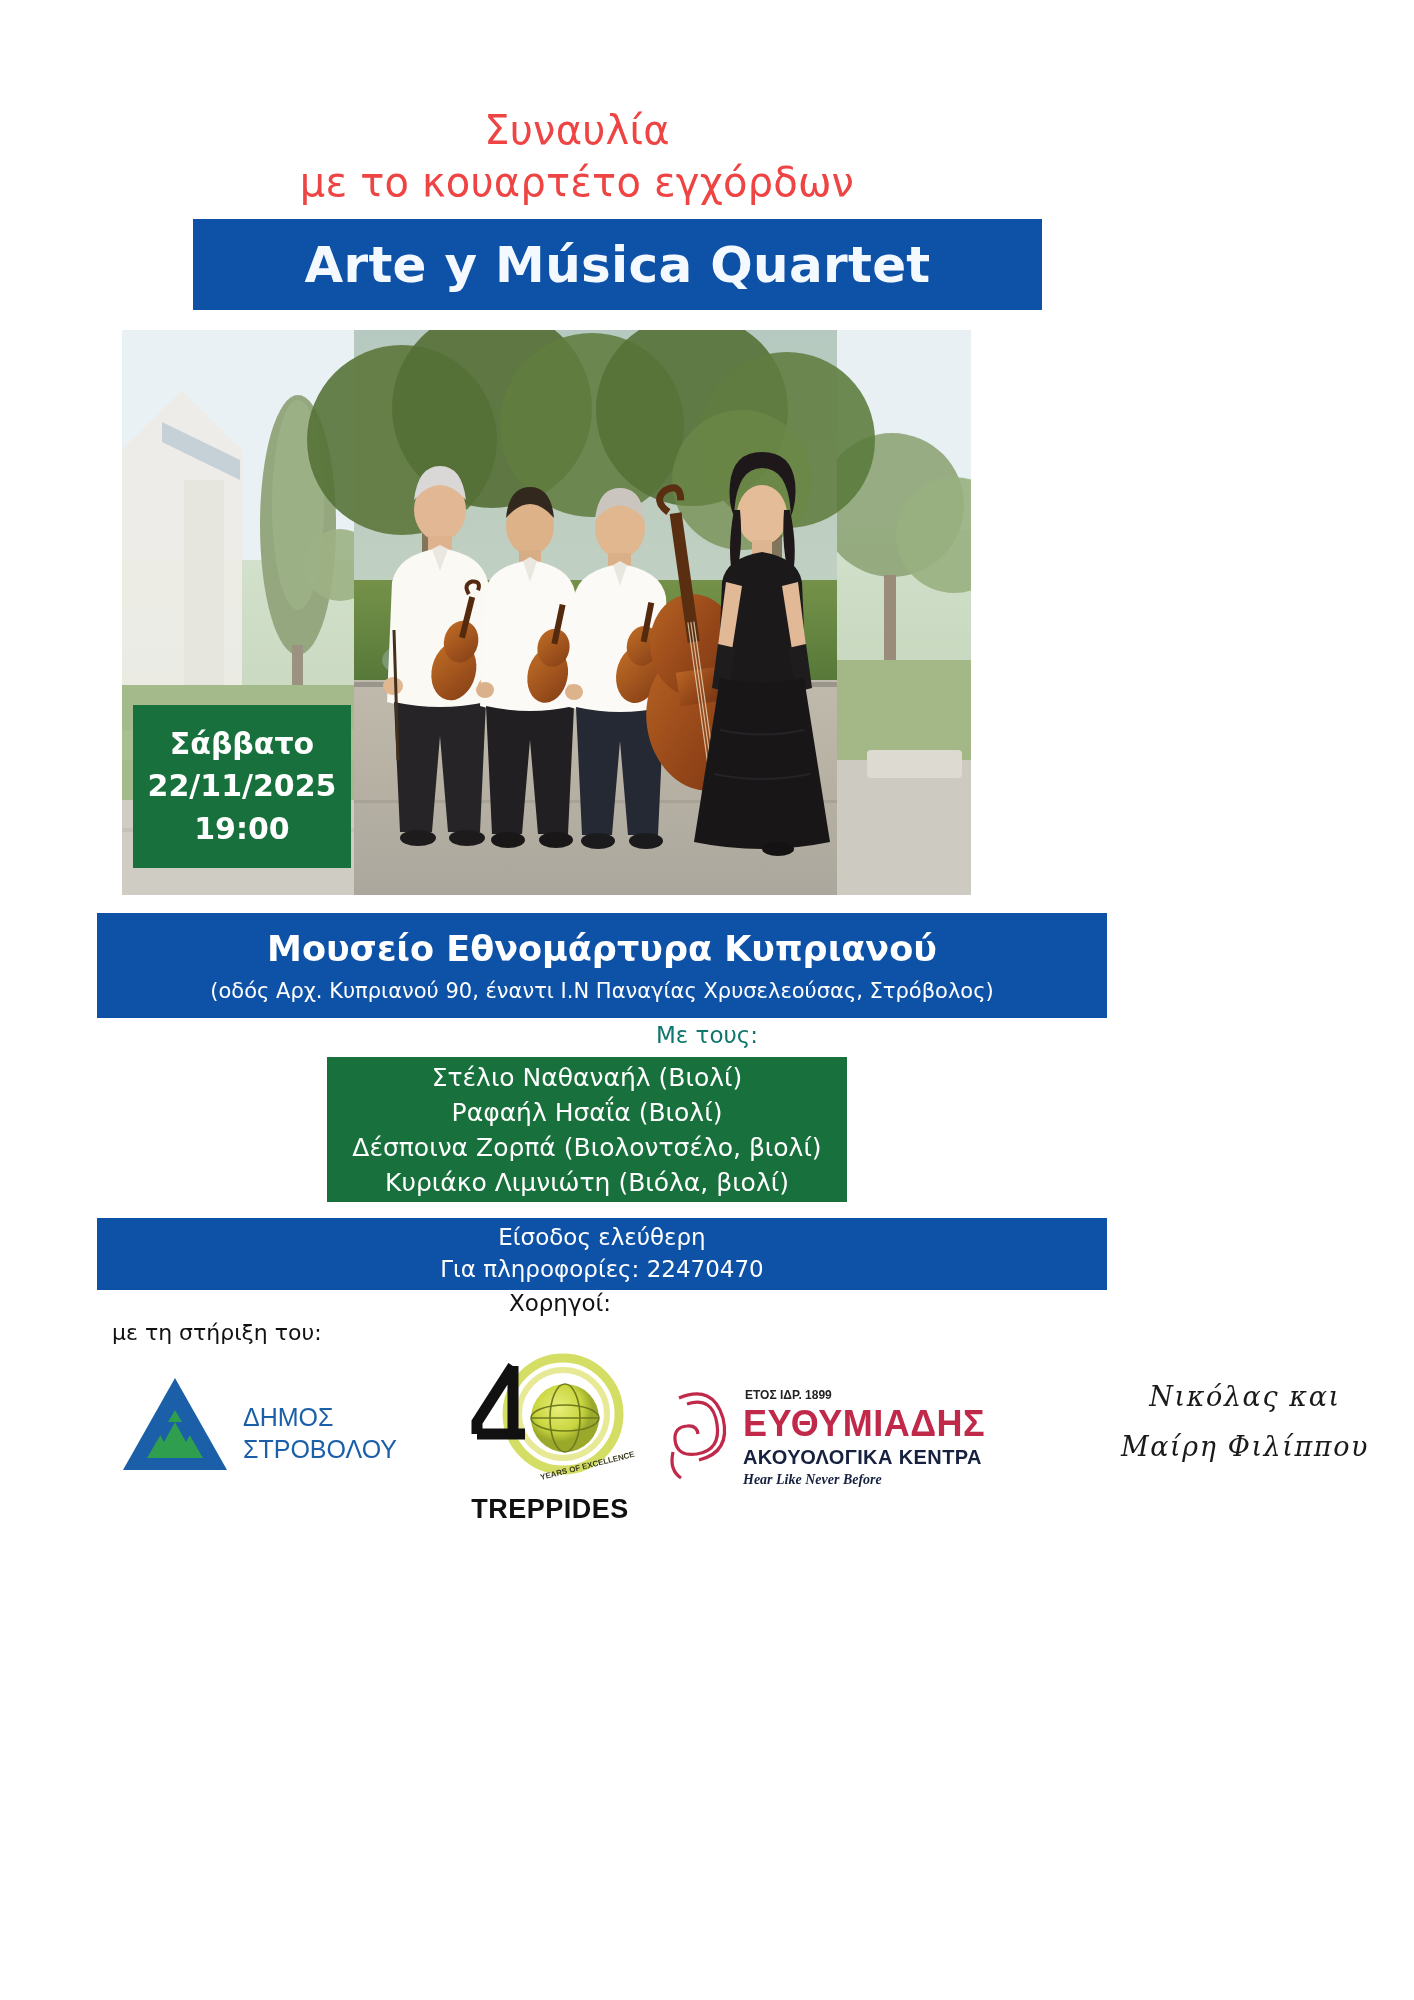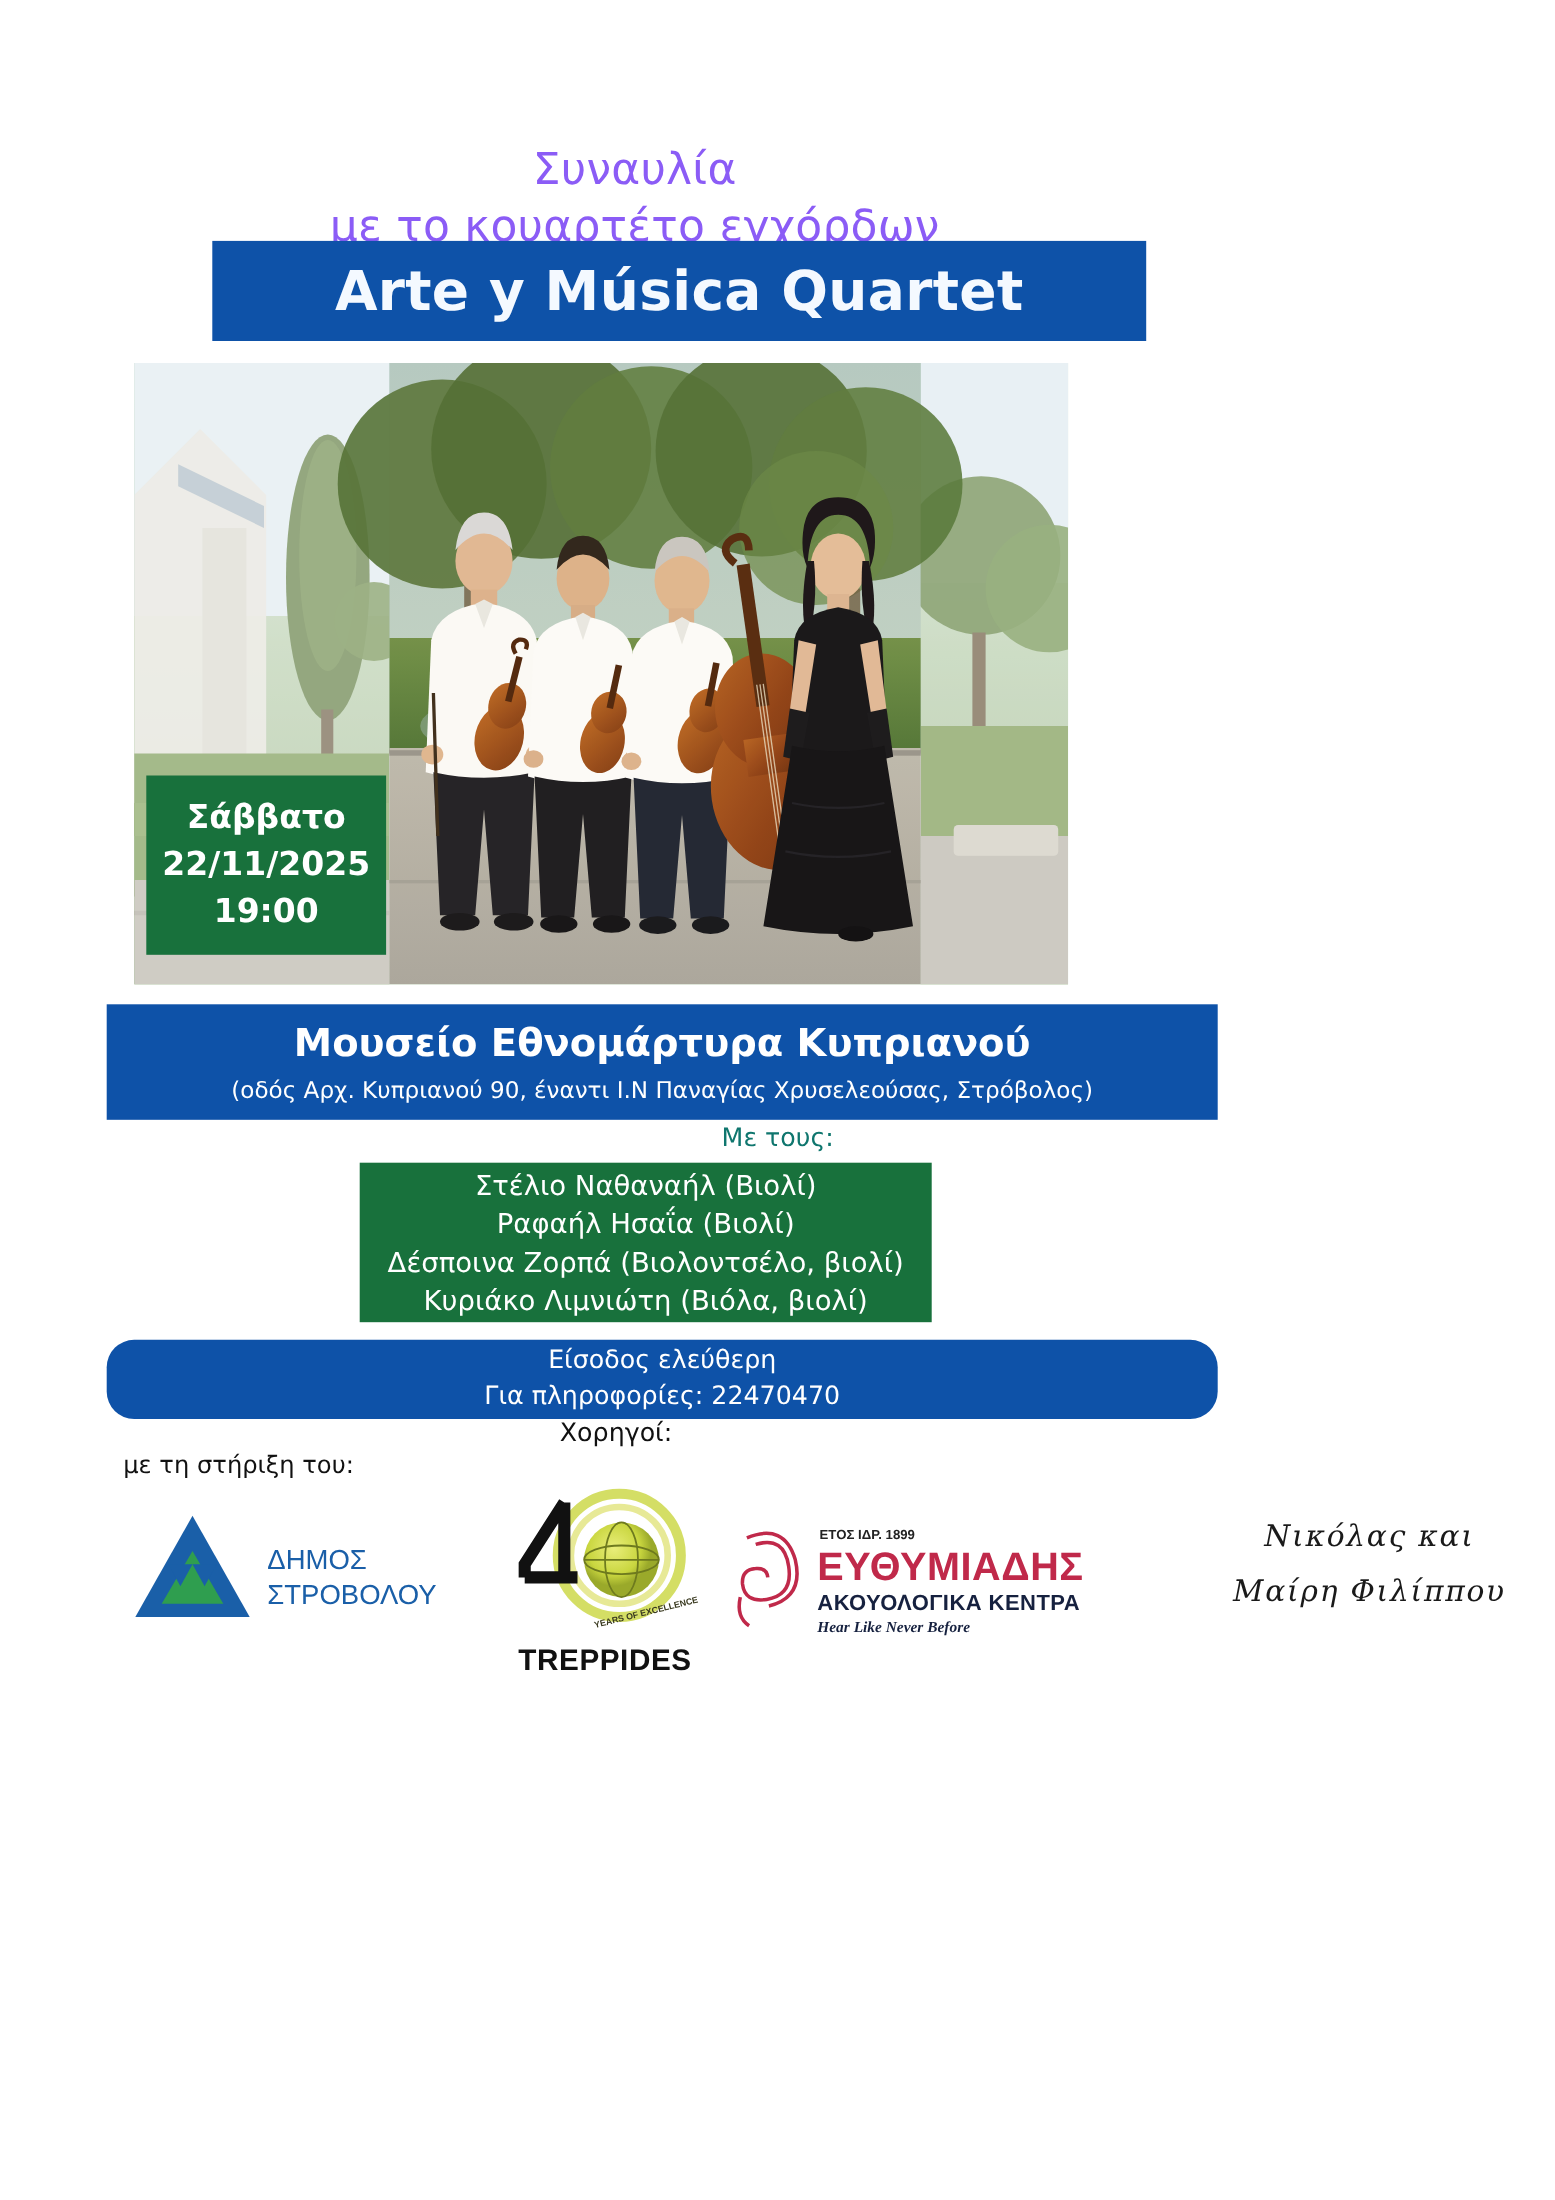--- a/index.html
+++ b/index.html
@@ -9,23 +9,22 @@
     width:1414px; height:2000px;
     font-family:"DejaVu Sans","Liberation Sans",sans-serif;
     color:#111; position:relative; overflow:hidden;
   }
   .poster { position:relative; width:1414px; height:2000px; background:#fff; }
 
   
   .heading {
     position:absolute; left:0; top:104px; width:1154px;
     text-align:center; line-height:1.30;
-    font-size:40px; font-weight:400; color:#8b5cf6;
+    font-size:40px; font-weight:400; color:#ef4444;
     letter-spacing:0.2px;
-    margin-top:24px;
   }
   .heading .l2 { display:block; }
 
   
   .title-band {
     position:absolute; left:193px; top:219px; width:849px; height:91px;
     background:#0E52A8; display:flex; align-items:center; justify-content:center;
   }
   .title-band .title-text {
     color:#F4F9FF; font-weight:700; font-size:50px; letter-spacing:0.3px;
@@ -66,21 +65,21 @@
     background:#18713C; color:#fff;
     display:flex; flex-direction:column; align-items:center; justify-content:center;
     padding:6px 0;
   }
   .performers-box .perf { font-size:25px; line-height:1.40; white-space:nowrap; }
 
   
   .admission-band {
     position:absolute; left:97px; top:1218px; width:1010px; height:72px;
     background:#0E52A8; color:#fff;
-    display:flex; flex-direction:column; align-items:center; justify-content:center;border-radius:25px;
+    display:flex; flex-direction:column; align-items:center; justify-content:center;
   }
   .admission-band div { font-size:23px; line-height:1.38; }
 
   
   .sponsors-label {
     position:absolute; left:0; top:1290px; width:1120px; text-align:center;
     font-size:23px; color:#111;
   }
   .support-label {
     position:absolute; left:112px; top:1320px; font-size:22px; color:#111;

